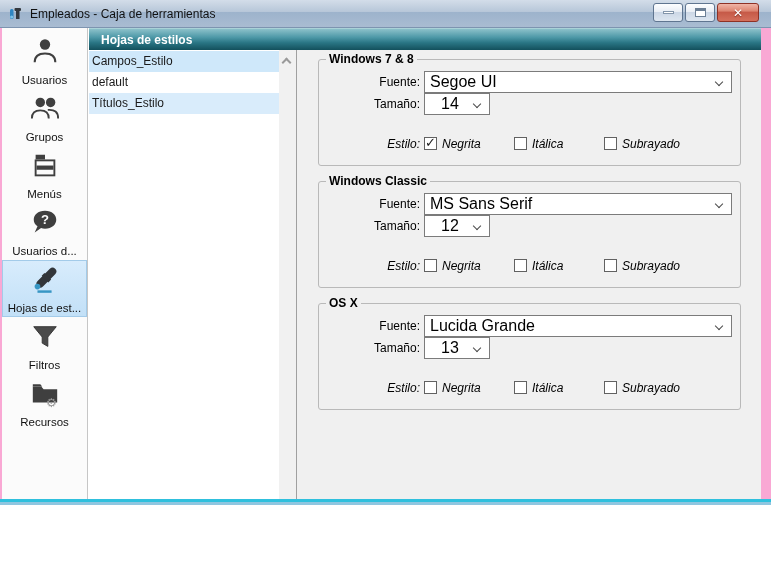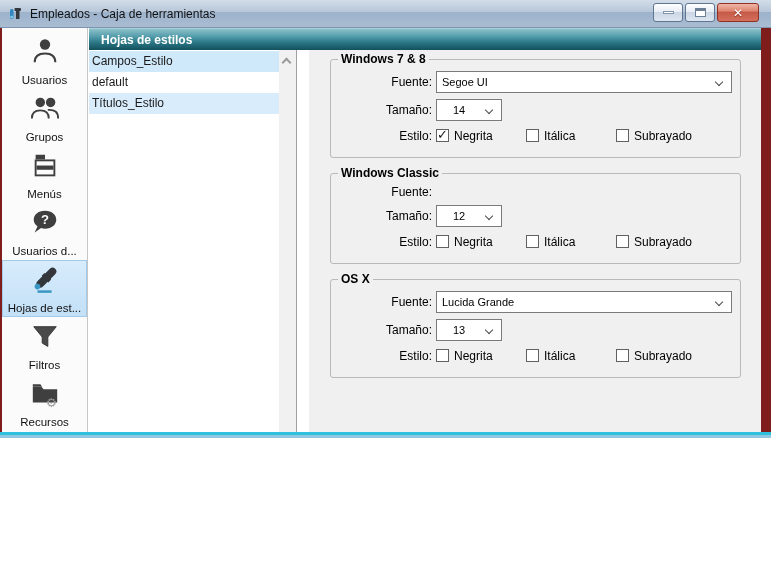--- a/index.html
+++ b/index.html
@@ -1,19 +1,19 @@
 <!DOCTYPE html>
 <html><head>
 <meta charset="utf-8">
 <style>
   * { margin:0; padding:0; box-sizing:border-box; }
   html,body { width:771px; height:569px; }
   body { font-family:"Liberation Sans","DejaVu Sans",sans-serif; font-size:12px; color:#000; }
 
-  .window { position:relative; width:771px; height:438px; background:#7f1d1d; overflow:hidden; }
+  .window { position:relative; width:771px; height:505px; background:#f9a8d4; overflow:hidden; }
   .bottom-accent { position:absolute; left:0; right:0; bottom:3px; height:3px; background:#2fc0dd; }
   .bottom-under { position:absolute; left:0; right:0; bottom:0; height:3px; background:#8fc6e0; }
 
   
   .titlebar { position:absolute; top:0; left:0; right:0; height:28px;
     background:linear-gradient(180deg,#d3dde9 0%,#b6c6d8 45%,#9db3cc 46%,#a9bcd2 100%);
     border-bottom:1px solid #7d94b0; display:flex; align-items:center; padding-left:8px; }
   .title-icon { width:16px; height:16px; margin-right:6px; flex:0 0 auto; }
   .title-text { font-size:12px; color:#111; }
   .win-controls { position:absolute; top:3px; right:12px; display:flex; gap:2px; }
@@ -37,48 +37,48 @@
   .sb-item.selected { background:linear-gradient(180deg,#d8ecfc,#c2e0f7); border:1px solid #a3cbe9; }
   .sb-icon { width:36px; height:32px; display:flex; align-items:center; justify-content:center; }
   .sb-label { font-size:11.5px; color:#111; white-space:nowrap; }
 
   
   .main { position:absolute; left:87px; top:0; bottom:0; right:0; }
   .teal-header { height:22px;
     background:linear-gradient(180deg,#8cc1ca 0%,#4d98a7 40%,#2a7685 65%,#13505c 100%);
     border-top:1px solid #a9d2d8; color:#fff; font-weight:bold; font-size:12px;
     display:flex; align-items:center; padding-left:12px; }
-  .middle { position:absolute; top:22px; left:0; right:0; bottom:27px; display:flex;gap:12px; }
+  .middle { position:absolute; top:22px; left:0; right:0; bottom:27px; display:flex; }
 
   
   .list-panel { width:208px; background:#fff; border-right:1px solid #a0a0a0; position:relative; }
   .list-rows { position:absolute; top:1px; left:0; right:17px; }
   .list-row { height:21px; line-height:21px; padding-left:3px; font-size:12px; color:#1a1a1a; background:#fff; }
   .list-row.alt { background:#d9ecfb; }
   .list-row.selected { background:#cfe8fa; }
   .scrollbar { position:absolute; top:0; right:0; bottom:0; width:17px; background:#f1f1f1; }
   .chev { display:inline-block; width:7px; height:7px; border:solid #9a9a9a; border-width:0 2px 2px 0; }
   .chev-up { position:absolute; top:9px; left:4px; transform:rotate(-135deg); }
   .chev-down { position:absolute; bottom:9px; left:4px; transform:rotate(45deg); }
 
   
   .details { flex:1; background:#f0f0f0; padding:0 20px 0 21px; overflow:hidden; }
   .group { position:relative; border:1px solid #b9b9b9; border-radius:3px; margin-top:9px;
     padding:11px 4px 8px 0; background:#f0f0f0; }
   .group + .group { margin-top:15px; }
   .group-title { position:absolute; top:-8px; left:7px; background:#f0f0f0; padding:0 3px;
     font-weight:bold; font-size:12px; color:#000; }
-  .frow { display:flex; align-items:center; margin-bottom:6px; }
-  .frow.style-row { margin-top:3px; margin-bottom:4px; min-height:18px; }
+  .frow { display:flex; align-items:center; margin-bottom:0; }
+  .frow.style-row { margin-top:20px; margin-bottom:4px; min-height:18px;font-style:italic; }
   .frow.sample-row { align-items:flex-start; margin-top:5px; margin-bottom:0; }
   .flabel { width:105px; text-align:right; padding-right:4px; flex:0 0 auto; font-size:12px; color:#000; }
   .sample-row .flabel { padding-top:3px; }
 
   .combo { position:relative; height:22px; background:#fff; border:1px solid #7b7b7b;
-    display:flex; align-items:center; padding:0 22px 0 5px; font-size:11px; }
+    display:flex; align-items:center; padding:0 22px 0 5px; font-size:16px; }
   .combo-font { flex:1; margin-right:4px; }
   .combo-size { width:66px;padding-left:16px; }
   .combo-chev { position:absolute; right:9px; top:7px; width:6px; height:6px;
     border:solid #4a4a4a; border-width:0 1.2px 1.2px 0; transform:rotate(45deg); }
 
   .cbwrap { display:inline-flex; width:90px; }
   .cbwrap.last { width:auto; }
   .cb { position:relative; width:13px; height:13px; background:#fff; border:1px solid #616161;
     margin-right:5px; flex:0 0 auto; }
   .cb.checked::after { content:"✓"; position:absolute; left:0px; top:-3px; font-size:13px;
@@ -262,20 +262,24 @@
                 <span class="cb"></span>
                 <span class="cblabel">Subrayado</span>
               </span>
             </div>
           </div>
 
           <div class="group">
             <div class="group-title">Windows Classic</div>
             <div class="frow">
               <label class="flabel">Fuente:</label>
+              <div class="combo combo-font">
+                <span>MS Sans Serif</span>
+                <span class="combo-chev"></span>
+              </div>
             </div>
             <div class="frow">
               <label class="flabel">Tamaño:</label>
               <div class="combo combo-size">
                 <span>12</span>
                 <span class="combo-chev"></span>
               </div>
             </div>
             <div class="frow style-row">
               <label class="flabel">Estilo:</label>

